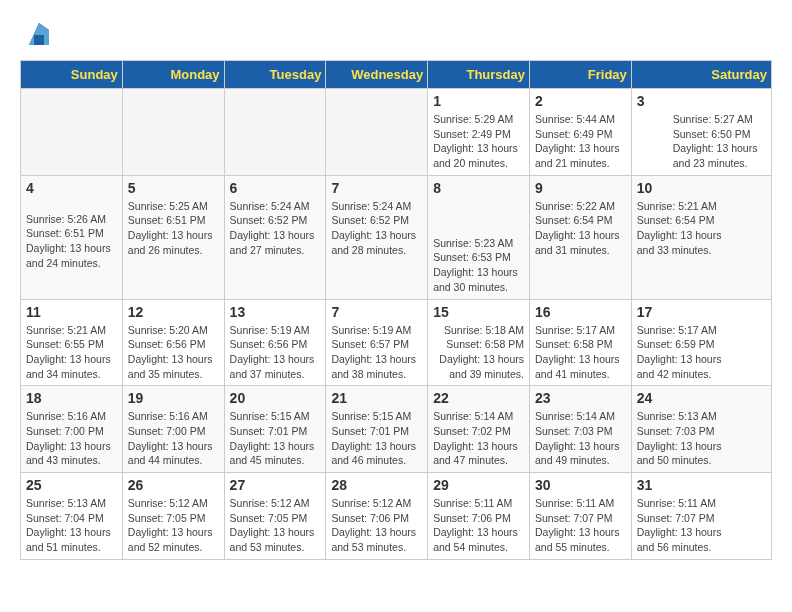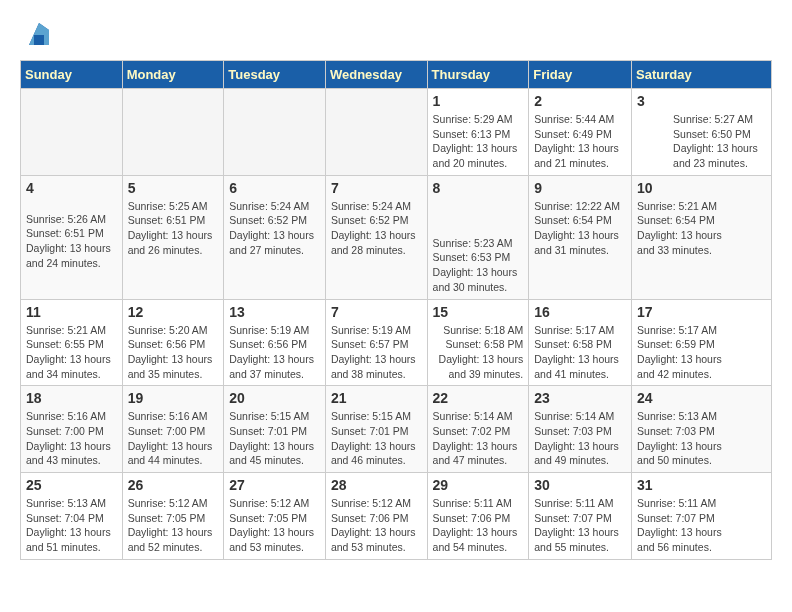--- a/index.html
+++ b/index.html
@@ -52,23 +52,23 @@
       font-size: 16px;
       color: #555;
     }
     table {
       width: 100%;
       border-collapse: collapse;
       font-size: 11px;
     }
     thead tr th {
       background-color: #1a5fa8;
-      color: #fef9c3;
+      color: #fde047;
       padding: 6px 4px;
-      text-align: left;
+      text-align: right;
       font-size: 13px;
       border: 1px solid #ccc;
     }
     tbody tr td {
       border: 1px solid #ccc;
       vertical-align: top;
       padding: 4px 5px;
       height: 85px;
       background: #fff;
     }
@@ -125,21 +125,21 @@
   </thead>
   <tbody id="calendar-body">
   <tr>
         <td class="empty"></td>
         <td class="empty"></td>
         <td class="empty"></td>
         <td class="empty"></td>
         <td>
           <span class="day-number">1</span>
           <div class="day-detail" style="white-space: pre-line;">Sunrise: 5:29 AM
-Sunset: 6:13 PM
+Sunset: 2:49 PM
 Daylight: 13 hours
 and 20 minutes.</div>
         </td>
         <td>
           <span class="day-number">2</span>
           <div class="day-detail" style="white-space: pre-line;">Sunrise: 5:44 AM
 Sunset: 6:49 PM
 Daylight: 13 hours
 and 21 minutes.</div>
         </td>
@@ -182,21 +182,21 @@
         </td>
         <td>
           <span class="day-number">8</span>
           <div class="day-detail" style="white-space: pre-line; margin-top: 40px;">Sunrise: 5:23 AM
 Sunset: 6:53 PM
 Daylight: 13 hours
 and 30 minutes.</div>
         </td>
         <td>
           <span class="day-number">9</span>
-          <div class="day-detail" style="white-space: pre-line;">Sunrise: 12:22 AM
+          <div class="day-detail" style="white-space: pre-line;">Sunrise: 5:22 AM
 Sunset: 6:54 PM
 Daylight: 13 hours
 and 31 minutes.</div>
         </td>
         <td>
           <span class="day-number">10</span>
           <div class="day-detail" style="white-space: pre-line;">Sunrise: 5:21 AM
 Sunset: 6:54 PM
 Daylight: 13 hours
 and 33 minutes.</div>

